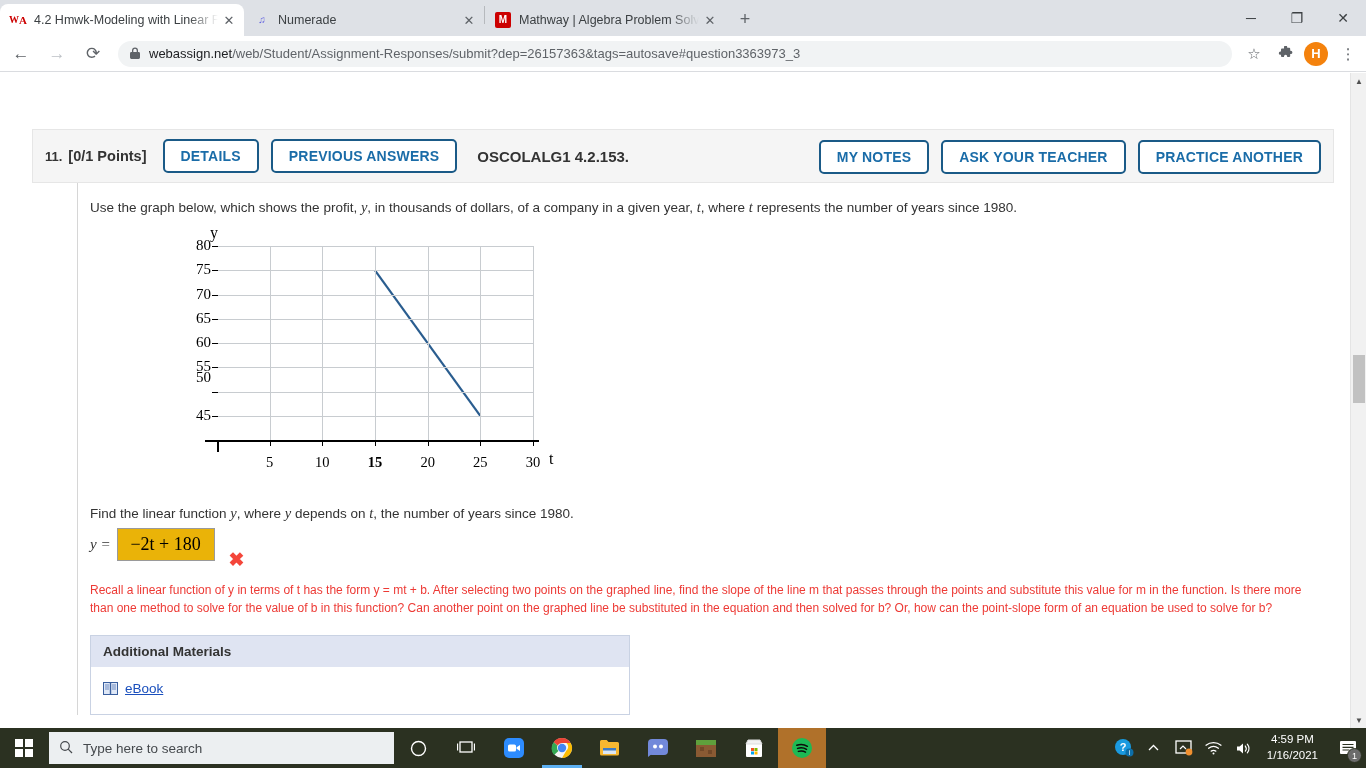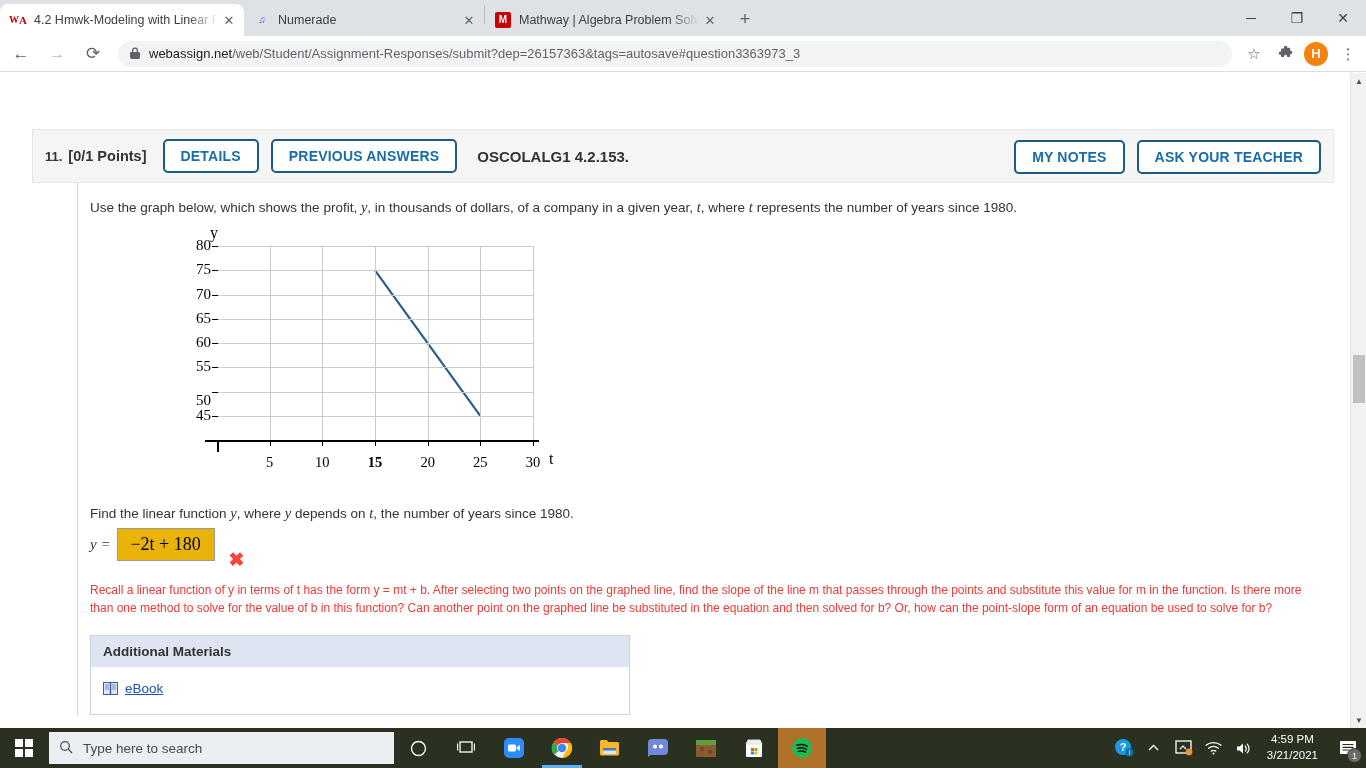--- a/index.html
+++ b/index.html
@@ -346,41 +346,42 @@
         <div class="qheader">
           <span class="qnum">11.</span>
           <span class="qpoints">[0/1 Points]</span>
           <button class="wa-btn">DETAILS</button>
           <button class="wa-btn">PREVIOUS ANSWERS</button>
           <span class="qcode">OSCOLALG1 4.2.153.</span>
 
           <div class="qheader-right">
             <button class="wa-btn">MY NOTES</button>
             <button class="wa-btn">ASK YOUR TEACHER</button>
+            <button class="wa-btn">PRACTICE ANOTHER</button>
           </div>
         </div>
 
         <div class="qbody">
 
           <div class="prompt"><span>Use the graph below, which shows the profit, </span><span class="it">y</span><span>, in thousands of dollars, of a company in a given year, </span><span class="it">t</span><span>, where </span><span class="it">t</span><span> represents the number of years since 1980.</span></div>
 
           <div class="graph-wrap">
             <div class="axis-label ylabel">y</div>
             <div class="axis-label xlabel">t</div>
             <div class="plot" id="plot">
               <div class="axis-x"></div>
               <div class="axis-y-stub"></div>
               <svg class="dataline" width="316" height="194">
                 <polyline id="series-0" fill="none" stroke="#2a5d8f" stroke-width="2.2" points="158.0,24.3 263.3,169.8"></polyline>
               </svg>
             <div class="gl h" style="top: 169.75px;"></div>
                 <div class="tick-y" style="top: 169.75px;">45</div>
                 <div class="tick-mark-y" style="top: 169.75px;"></div>
                 <div class="gl h" style="top: 145.5px;"></div>
-                <div class="tick-y" style="top: 155px; text-align: right;">50</div>
+                <div class="tick-y" style="top: 132px; text-align: right;">50</div>
                 <div class="tick-mark-y" style="top: 145.5px;"></div>
                 <div class="gl h" style="top: 121.25px;"></div>
                 <div class="tick-y" style="top: 121.25px;">55</div>
                 <div class="tick-mark-y" style="top: 121.25px;"></div>
                 <div class="gl h" style="top: 97px;"></div>
                 <div class="tick-y" style="top: 97px;">60</div>
                 <div class="tick-mark-y" style="top: 97px;"></div>
                 <div class="gl h" style="top: 72.75px;"></div>
                 <div class="tick-y" style="top: 72.75px;">65</div>
                 <div class="tick-mark-y" style="top: 72.75px;"></div>
@@ -569,21 +570,21 @@
           </svg>
       </div>
       <div class="tray-icon">
         <svg width="18" height="15" viewBox="0 0 18 15">
             <path d="M2 5.5h2.6L8 2.4v10.2L4.6 9.5H2z" fill="#fff"></path>
             <path d="M10.3 5a4 4 0 010 5M12.3 3.2a6.8 6.8 0 010 8.6" stroke="#fff" stroke-width="1.2" fill="none" stroke-linecap="round"></path>
           </svg>
       </div>
       <div class="clock">
         <div>4:59 PM</div>
-        <div>3/21/2021</div>
+        <div>1/16/2021</div>
       </div>
       <div class="action-center">
         <svg width="20" height="18" viewBox="0 0 20 18">
             <rect x="2" y="2" width="16" height="13" rx="1" fill="#fff"></rect>
             <path d="M4.5 5.5h11M4.5 8.3h11M4.5 11h7" stroke="#2b3121" stroke-width="1.2"></path>
           </svg>
         <span class="ac-badge">1</span>
       </div>
     </div>
   </div>

